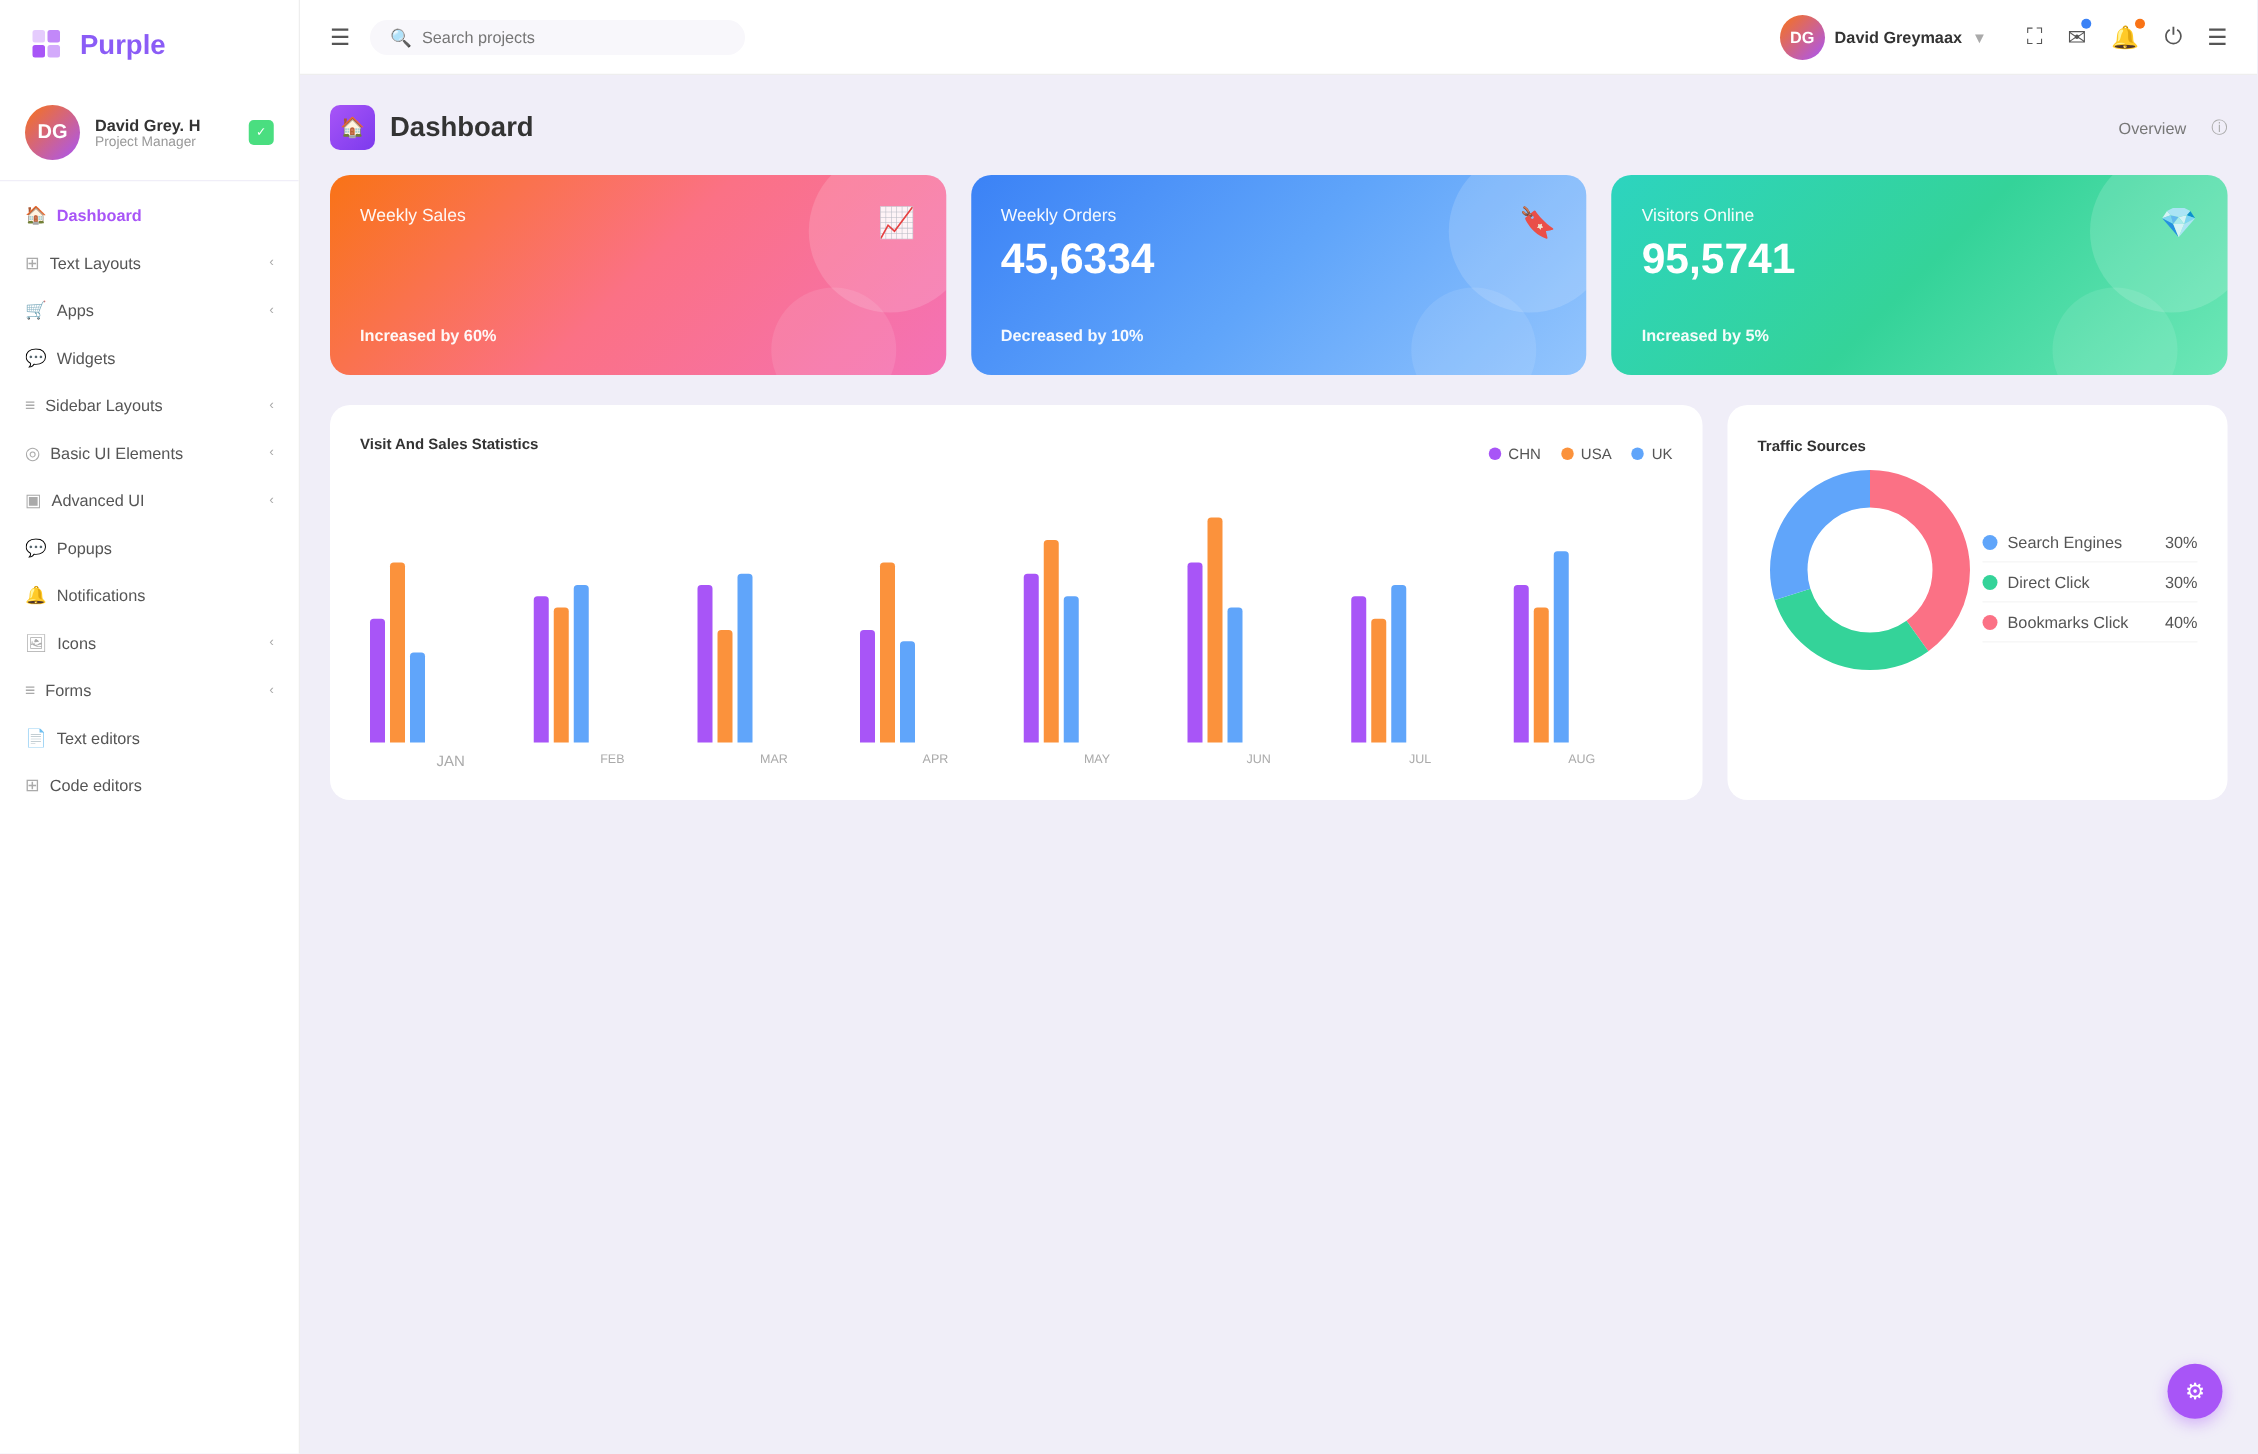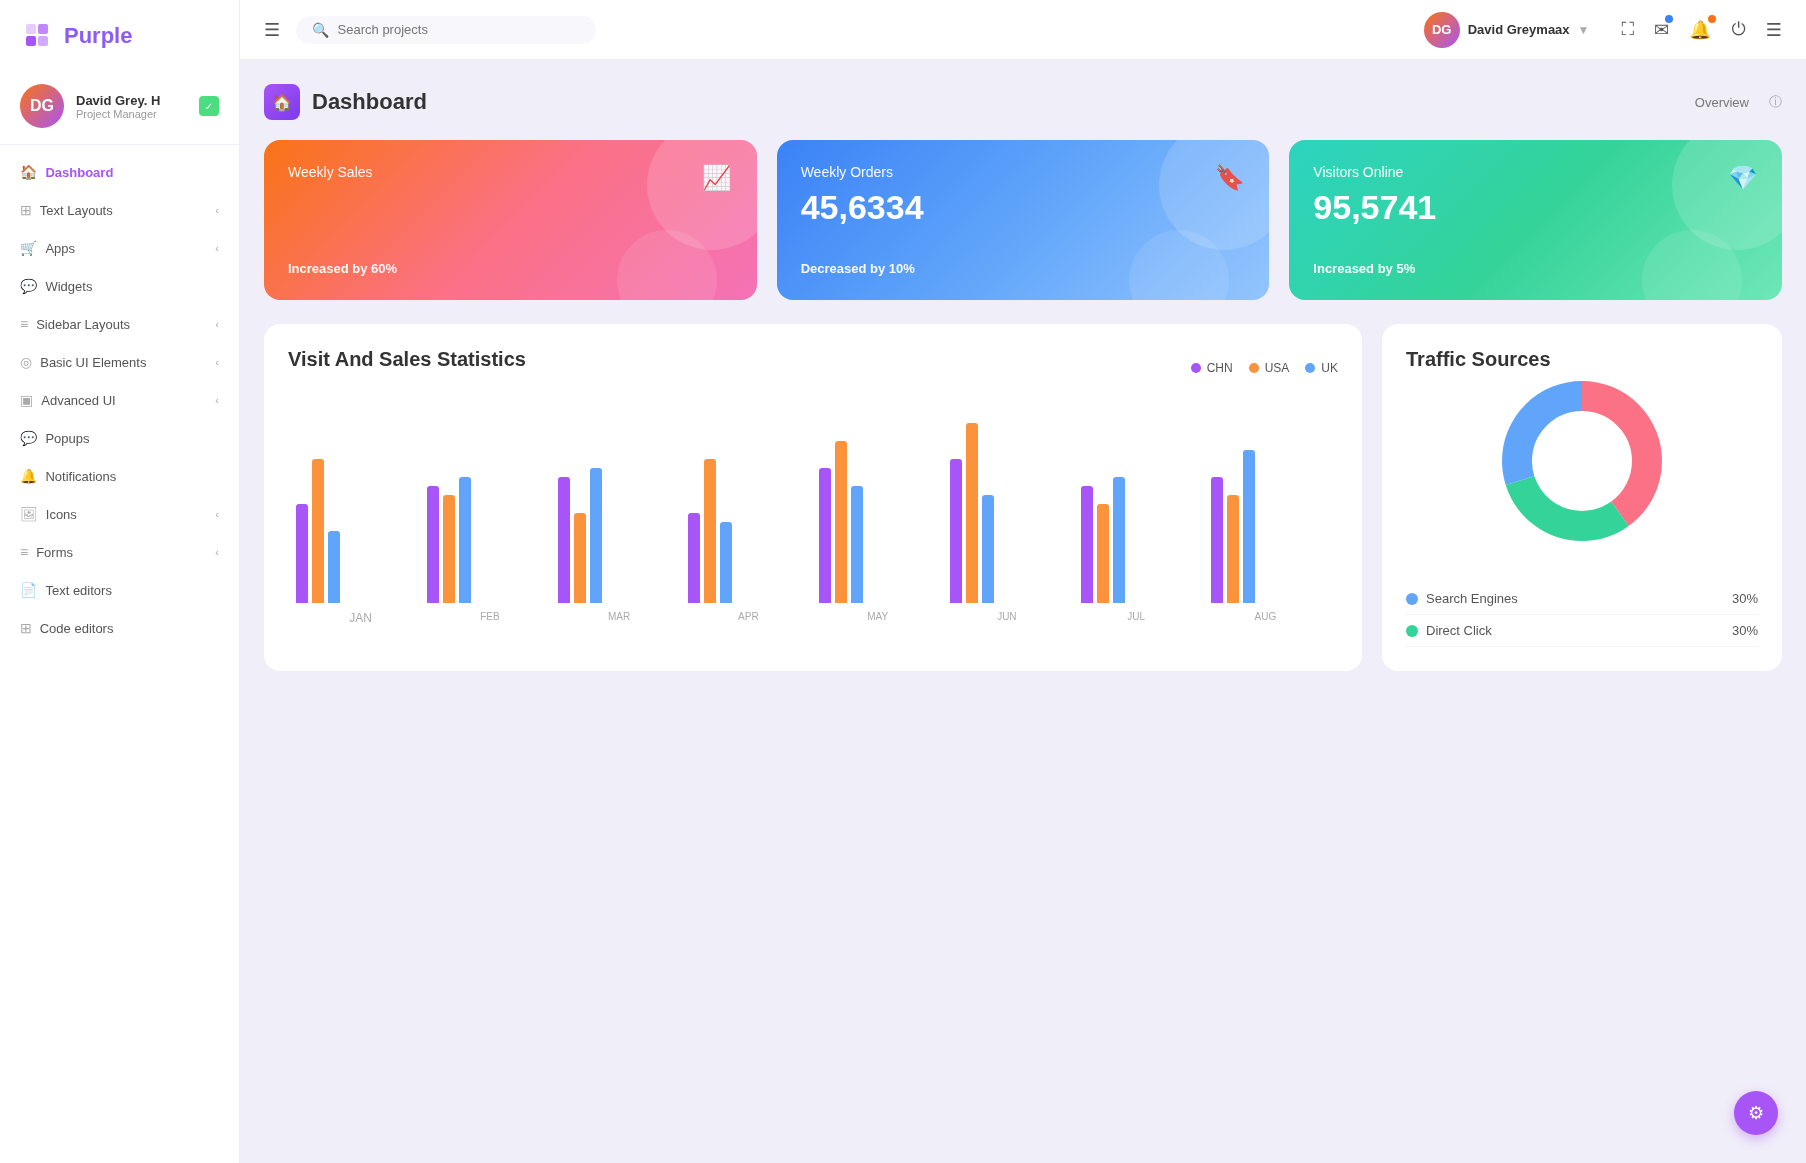--- a/index.html
+++ b/index.html
@@ -164,33 +164,33 @@
     .stat-change { font-size: 13px; font-weight: 600; opacity: 0.95; }
 
     
     .charts-row {
       display: grid; grid-template-columns: 1fr 400px;
       gap: 20px;
     }
     .chart-card {
       background: #fff; border-radius: 16px; padding: 24px;
     }
-    .chart-title { font-size: 20px; font-weight: 600; color: #333; margin-bottom: 16px; }
+    .chart-title { font-size: 12px; font-weight: 600; color: #333; margin-bottom: 16px; }
     .chart-header {
       display: flex; align-items: center; justify-content: space-between;
       margin-bottom: 16px;
     }
     .chart-legend { display: flex; align-items: center; gap: 16px; }
     .legend-item { display: flex; align-items: center; gap: 6px; font-size: 12px; color: #555; }
     .legend-dot { width: 10px; height: 10px; border-radius: 50%; }
     .bar-labels { display: flex; justify-content: space-around; margin-top: 8px; }
     .bar-chart-wrap { overflow: hidden; }
 
     
-    .donut-wrap { display: flex; flex-direction: column; align-items: center; gap: 12px; }
+    .donut-wrap { display: flex; flex-direction: row; align-items: center; }
     .donut-svg-wrap { position: relative; width: 180px; height: 180px; margin: 0 auto 20px; }
     .traffic-legend { width: 100%; }
     .traffic-legend-item {
       display: flex; align-items: center; justify-content: space-between;
       padding: 8px 0; border-bottom: 1px solid #f5f5f5;
       font-size: 13px; color: #555;
     }
     .traffic-legend-left { display: flex; align-items: center; gap: 8px; }
     .traffic-dot { width: 12px; height: 12px; border-radius: 50%; }
     .traffic-pct { font-size: 13px; color: #555; font-weight: 500; }
@@ -540,20 +540,27 @@
               </div>
               <span class="traffic-pct">30%</span>
             </div>
             <div class="traffic-legend-item">
               <div class="traffic-legend-left">
                 <div class="traffic-dot" style="background:#34d399;"></div>
                 <span>Direct Click</span>
               </div>
               <span class="traffic-pct">30%</span>
             </div>
+            <div class="traffic-legend-item">
+              <div class="traffic-legend-left">
+                <div class="traffic-dot" style="background:#fb7185;"></div>
+                <span>Bookmarks Click</span>
+              </div>
+              <span class="traffic-pct">40%</span>
+            </div>
           </div>
         </div>
       </div>
     </div>
   </div>
 </div>
 
 <div class="fab">
   <span>⚙</span>
 </div>

